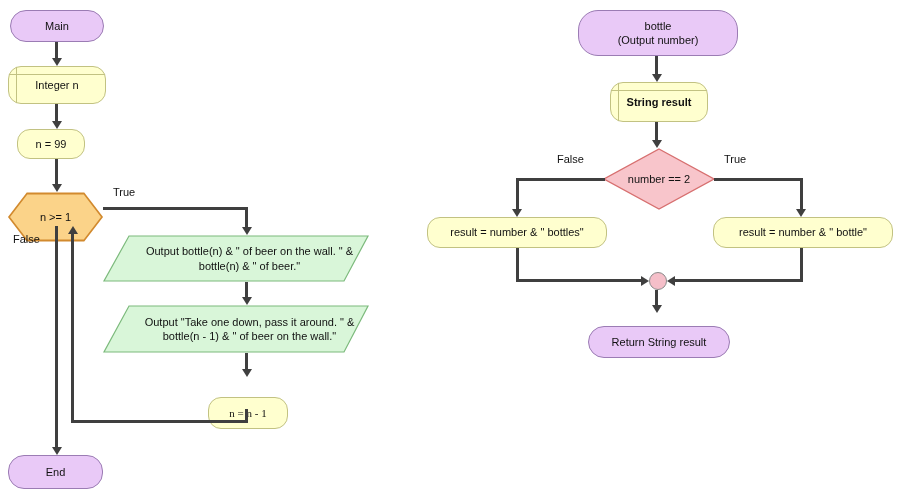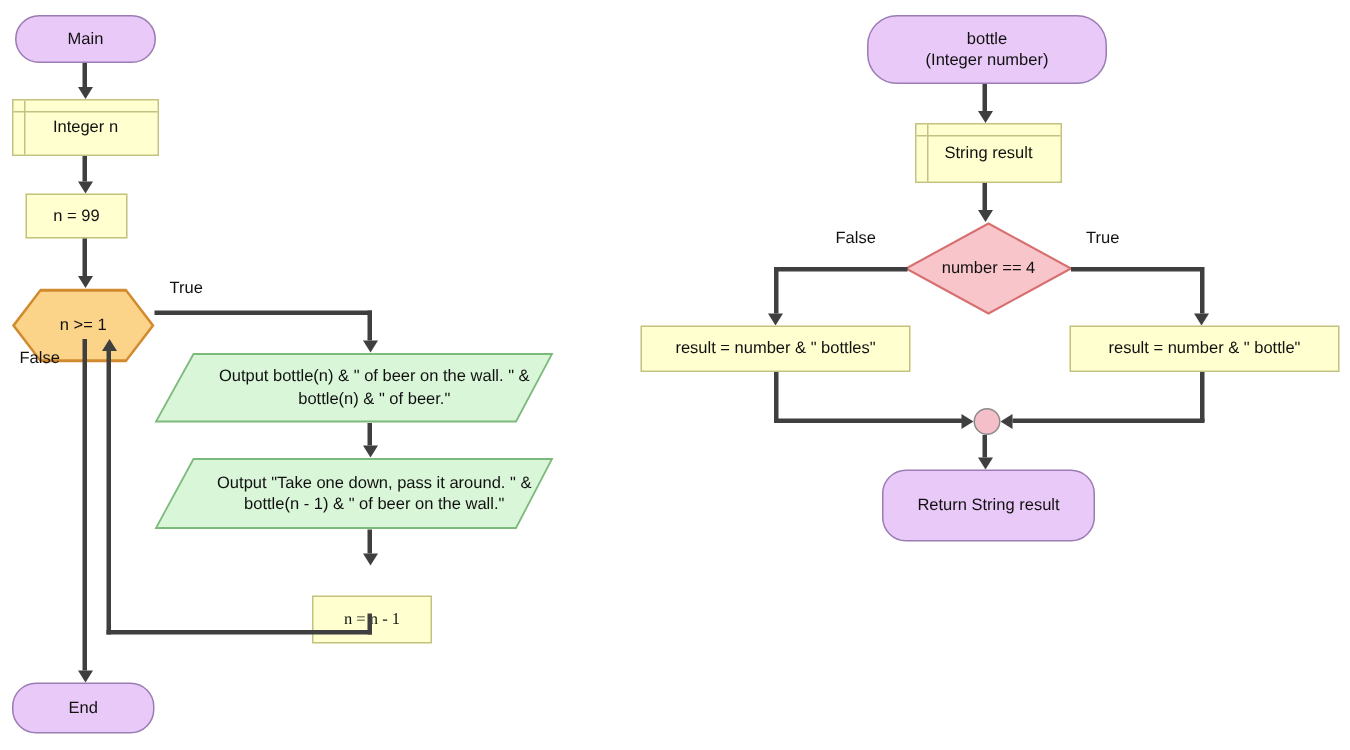--- a/index.html
+++ b/index.html
@@ -1,20 +1,20 @@
 <!DOCTYPE html>
 <html style="--line: #3f3f3f; --terminator-fill: #e9c9f7; --terminator-border: #9b7cb4; --process-fill: #ffffcf; --process-border: #c2c282; --hex-fill: #fbd389; --hex-border: #d28a2e; --diamond-fill: #f8c5cb; --diamond-border: #d76f6f; --io-fill: #d9f6d9; --io-border: #7cba7c; --connector-fill: #f5bfc9; --connector-border: #8a8a8a;"><head>
 <meta charset="utf-8">
 <style>
   html,body{margin:0;padding:0;background:#fff;}
   .canvas{
     position:relative;width:900px;height:500px;background:#ffffff;
     font-family:"Liberation Sans",sans-serif;overflow:hidden;
   }
-  .node{position:absolute;box-sizing:border-box;}
+  .node{position:absolute;box-sizing:border-box;border-radius:13px;}
   .node svg{position:absolute;left:0;top:0;width:100%;height:100%;display:block;overflow:visible;}
   .lbl{
     position:absolute;inset:0;display:flex;flex-direction:column;
     align-items:center;justify-content:center;text-align:left;
     font-size:11px;line-height:1.3;color:#111;white-space:pre;pointer-events:none;
   }
   .terminator{
     background:var(--terminator-fill,#e9c9f7);
     border:1px solid var(--terminator-border,#9b7cb4);
     border-radius:16px;
@@ -119,38 +119,38 @@
   <div class="ah up" style="left:68px;top:226px;"></div>
 
   <div class="line" style="left:55px;top:226px;width:3px;height:221px;"></div>
   <div class="ah down" style="left:52px;top:447px;"></div>
 
   <div class="node terminator" style="left:8px;top:455px;width:95px;height:34px;text-decoration:underline;">
     <span class="lbl">End</span>
   </div>
 
   <div class="node terminator tall" style="left:578px;top:10px;width:160px;height:46px;">
-    <span class="lbl"><span>bottle</span><span>(Integer number)</span></span>
+    <span class="lbl"><span>bottle</span><span>(Output number)</span></span>
   </div>
 
   <div class="line" style="left:655px;top:56px;width:3px;height:18px;"></div>
   <div class="ah down" style="left:652px;top:74px;"></div>
 
-  <div class="node process declare" style="left:610px;top:82px;width:98px;height:40px;">
+  <div class="node process declare" style="left:610px;top:82px;width:98px;height:40px;font-weight:bold;">
     <span class="lbl">String result</span>
   </div>
 
   <div class="line" style="left:655px;top:122px;width:3px;height:18px;"></div>
   <div class="ah down" style="left:652px;top:140px;"></div>
 
   <div class="node diamond" style="left:602px;top:148px;width:114px;height:62px;">
     <svg viewBox="0 0 114 62" preserveAspectRatio="none">
       <polygon points="57,1 112,31 57,61 2,31"></polygon>
     </svg>
-    <span class="lbl">number == 4</span>
+    <span class="lbl">number == 2</span>
   </div>
 
   <span class="branch" style="left:557px;top:153px;">False</span>
   <span class="branch" style="left:724px;top:153px;">True</span>
 
   <div class="line" style="left:516px;top:178px;width:89px;height:3px;"></div>
   <div class="line" style="left:516px;top:178px;width:3px;height:31px;"></div>
   <div class="ah down" style="left:512px;top:209px;"></div>
 
   <div class="line" style="left:714px;top:178px;width:88px;height:3px;"></div>
@@ -171,17 +171,17 @@
 
   <div class="line" style="left:800px;top:248px;width:3px;height:33px;"></div>
   <div class="line" style="left:675px;top:279px;width:128px;height:3px;"></div>
   <div class="ah left" style="left:667px;top:276px;"></div>
 
   <div class="node circle" style="left:649px;top:272px;width:18px;height:18px;"></div>
 
   <div class="line" style="left:655px;top:290px;width:3px;height:15px;"></div>
   <div class="ah down" style="left:652px;top:305px;"></div>
 
-  <div class="node terminator" style="left:588px;top:313px;width:142px;height:48px;">
+  <div class="node terminator" style="left:588px;top:326px;width:142px;height:32px;">
     <span class="lbl">Return String result</span>
   </div>
 
 </div>
 
 </body></html>

